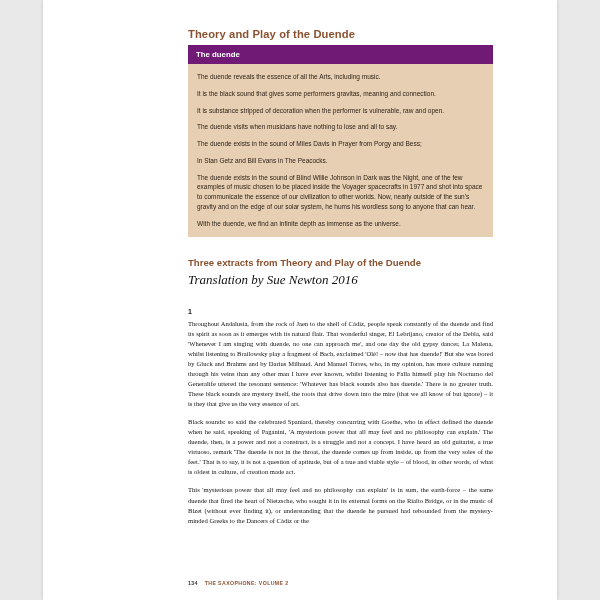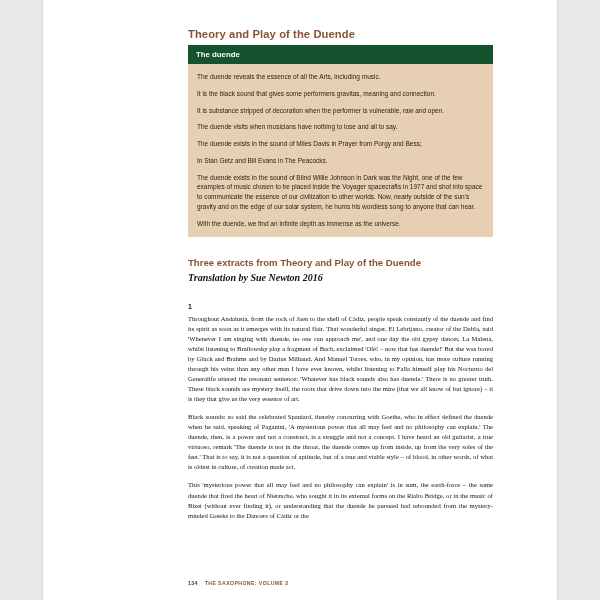--- a/index.html
+++ b/index.html
@@ -42,21 +42,21 @@
     color: #111;
     margin: 0 0 13px 0;
   }
   .panel {
     background: #e7cfb4;
     padding: 0;
     margin: 0 0 20px 0;
     width: 305px;
   }
   .panel-head {
-    background: #14532d;
+    background: #701a75;
     color: #ffffff;
     font-family: "Liberation Sans", sans-serif;
     font-weight: bold;
     font-size: 7.8px;
     padding: 5px 8px 5px 8px;
   }
   .panel-body {
     padding: 8px 9px 9px 9px;
   }
   .panel-body p {
@@ -72,24 +72,23 @@
   h2.section {
     font-family: Liberation Sans, sans-serif;
     font-size: 9.6px;
     font-weight: bold;
     color: #8a5230;
     margin: 0 0 4px 0;
   }
   .translation {
     font-family: "Liberation Serif", serif;
     font-style: italic;
-    font-size: 10px;
+    font-size: 13px;
     color: #111;
     margin: 0 0 20px 0;
-    font-weight: bold;
   }
   .extract-num {
     font-family: "Liberation Sans", sans-serif;
     font-size: 7px;
     font-weight: bold;
     color: #111;
     margin: 0 0 4px 0;
   }
   .body-text p {
     margin: 0 0 8px 0;

